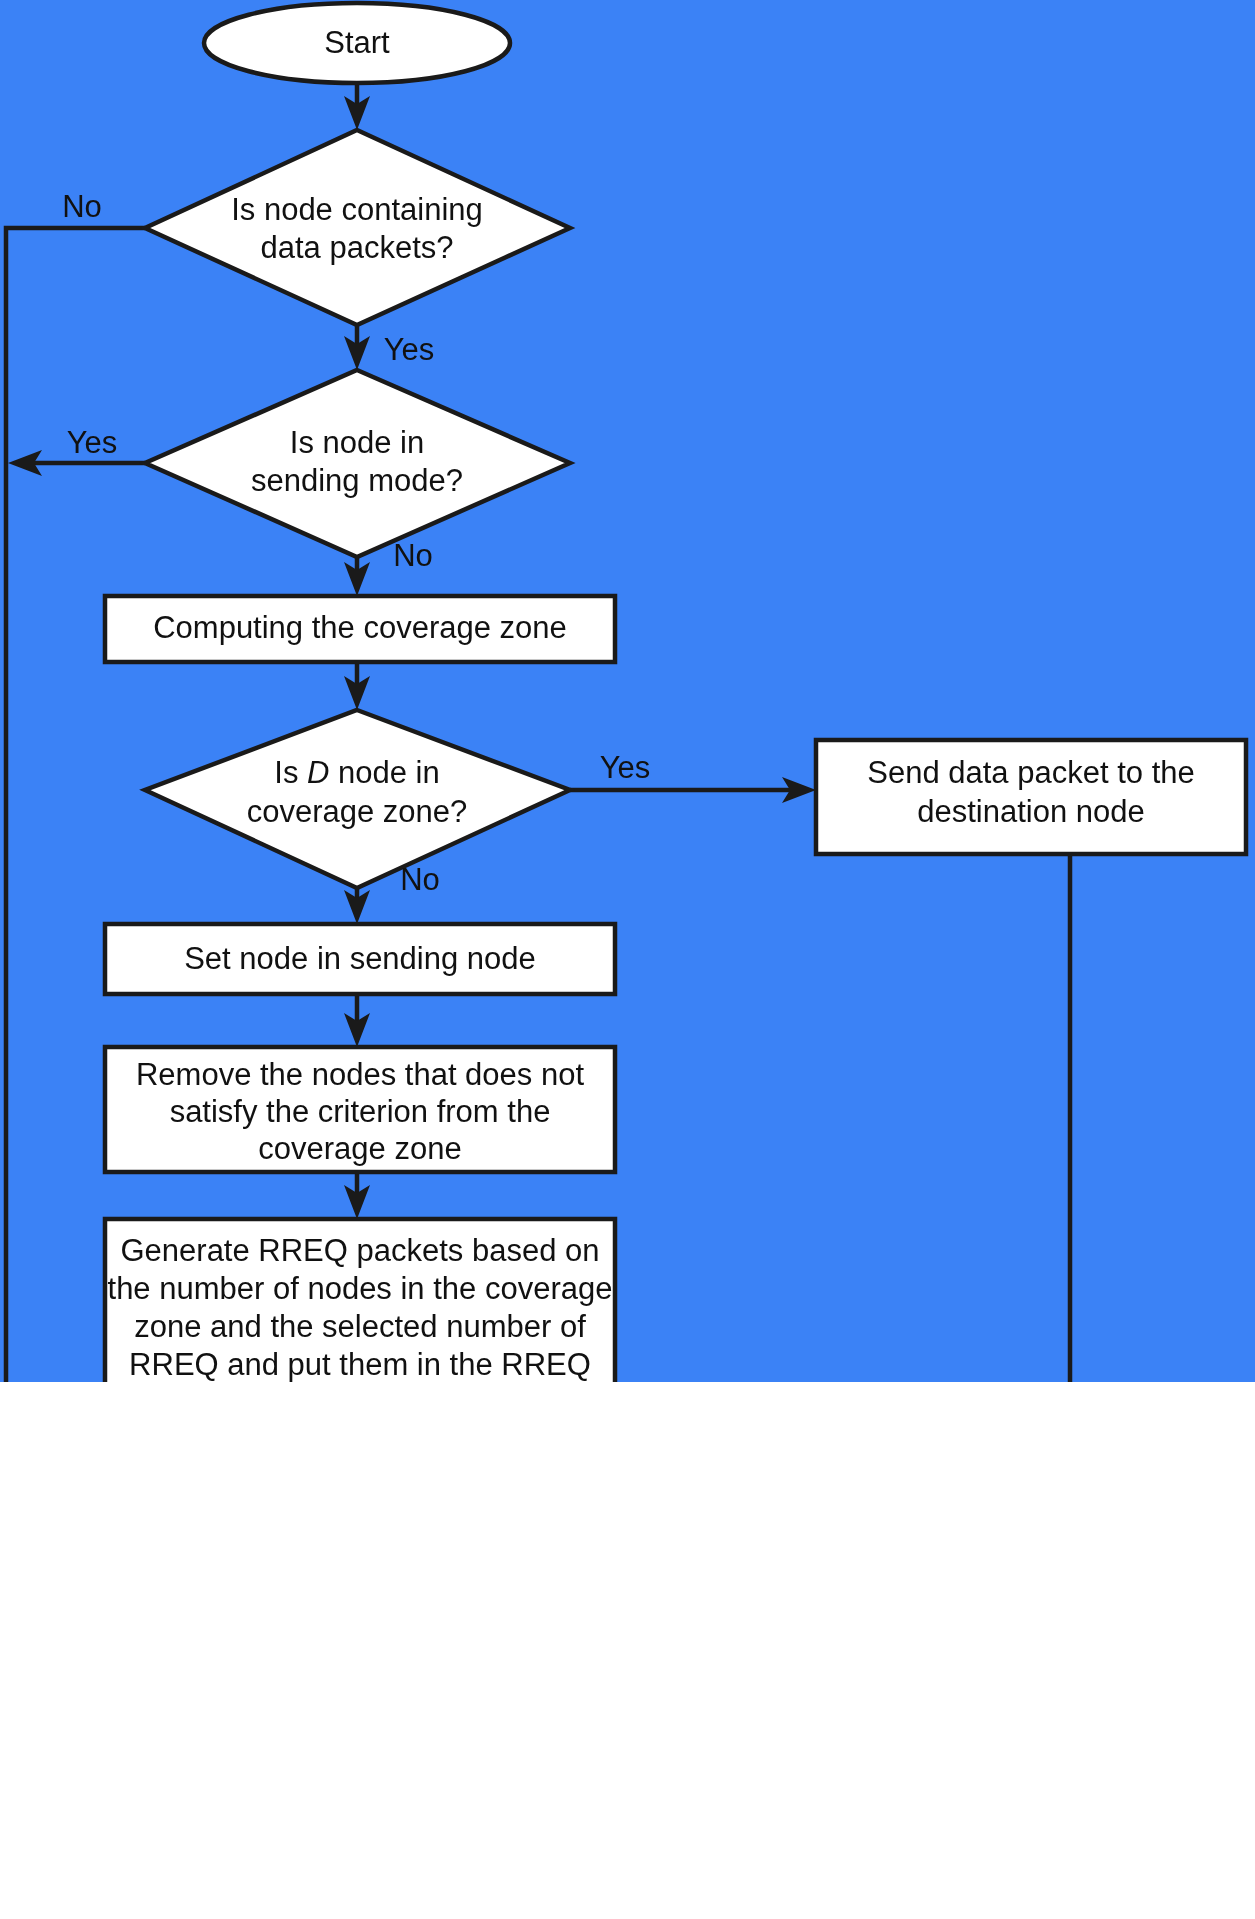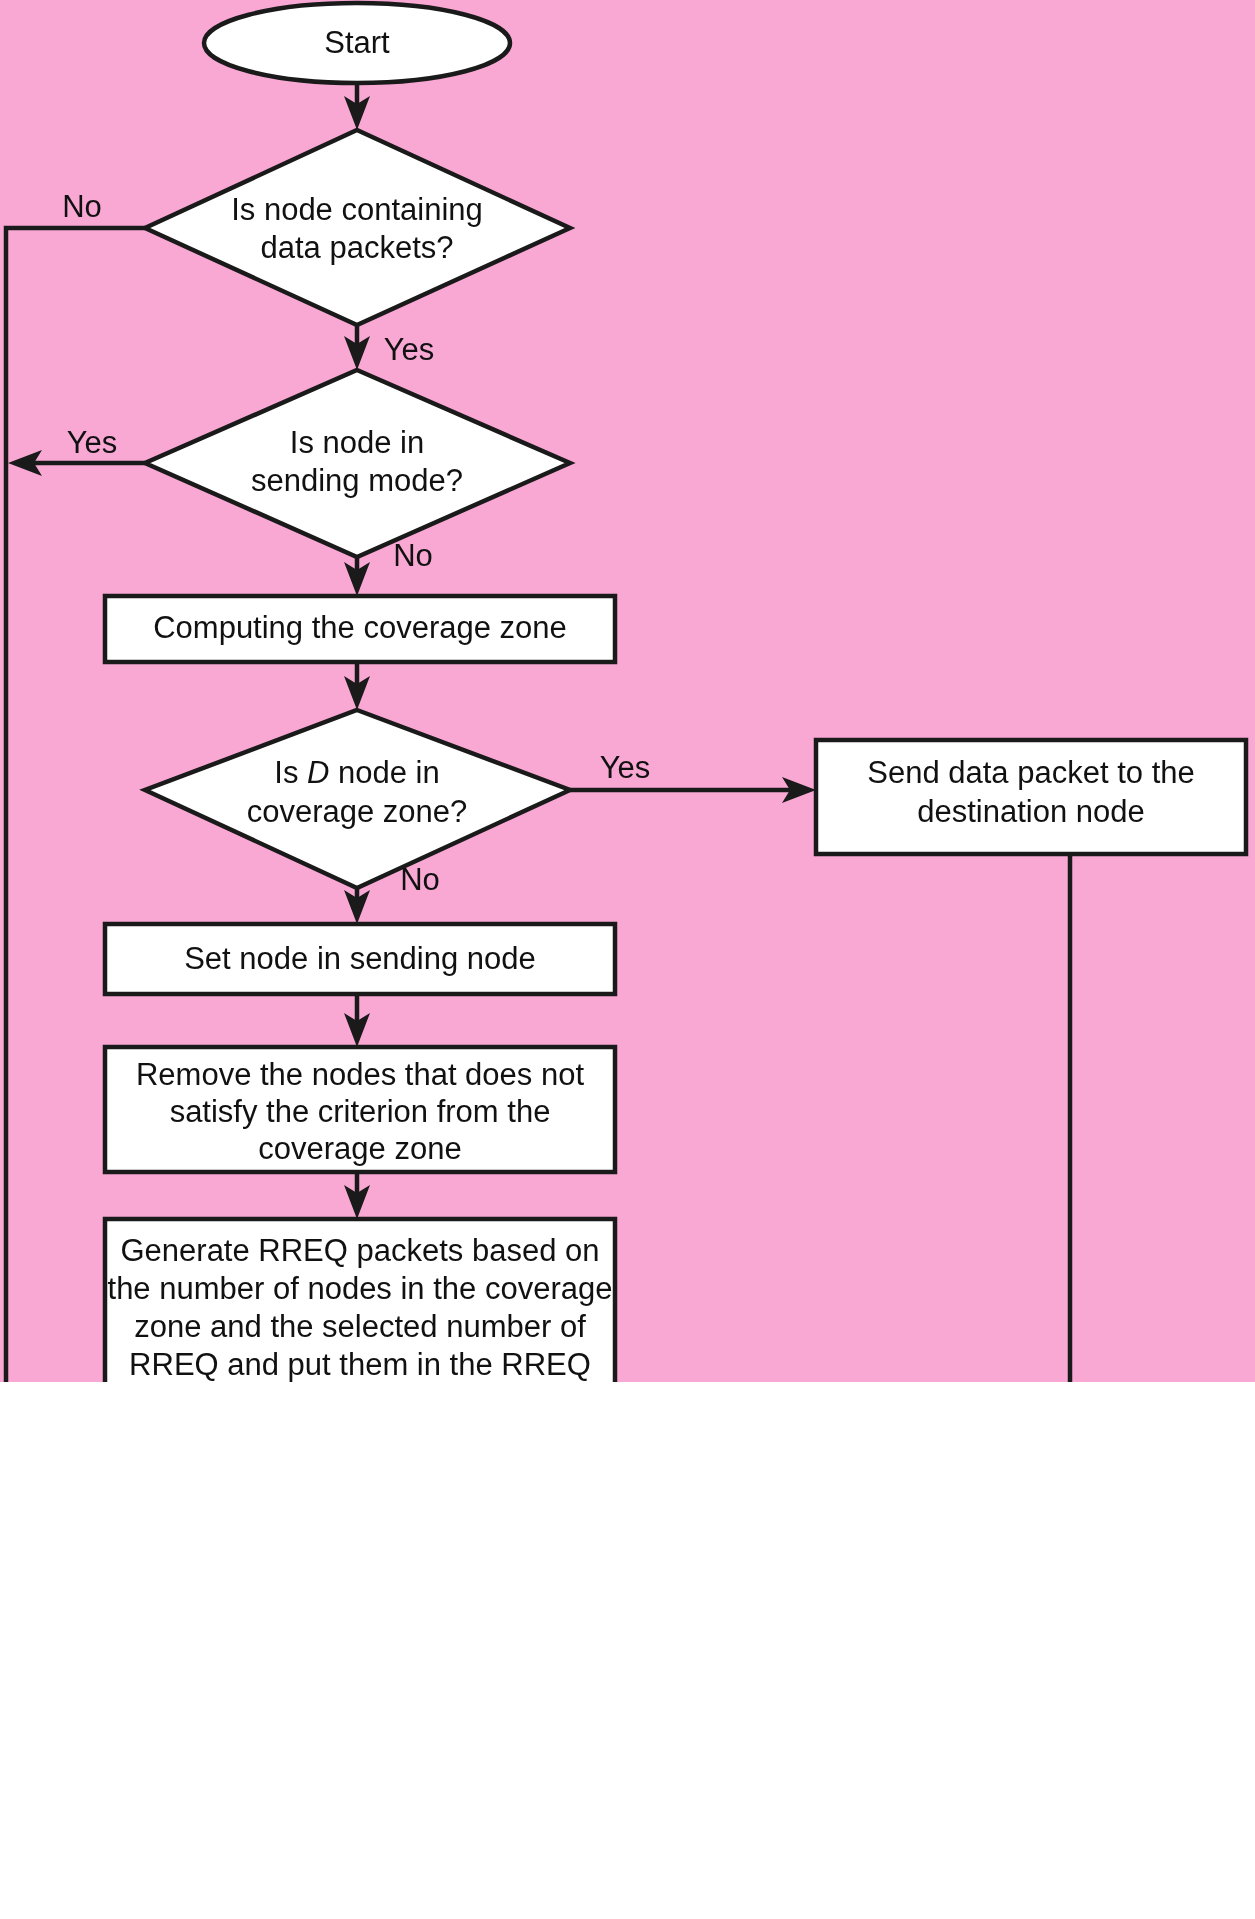--- a/index.html
+++ b/index.html
@@ -7,21 +7,21 @@
     padding: 0;
     background: #ffffff;
   }
   body {
     font-family: "Liberation Sans", sans-serif;
   }
   #flowchart-root {
     position: relative;
     width: 1255px;
     height: 1382px;
-    background: #f9a8d4;
+    background: #3b82f6;
     overflow: hidden;
   }
   svg#chart-svg {
     position: absolute;
     top: 0;
     left: 0;
     width: 1255px;
     height: 1919px;
   }
   .shape-stroke {

